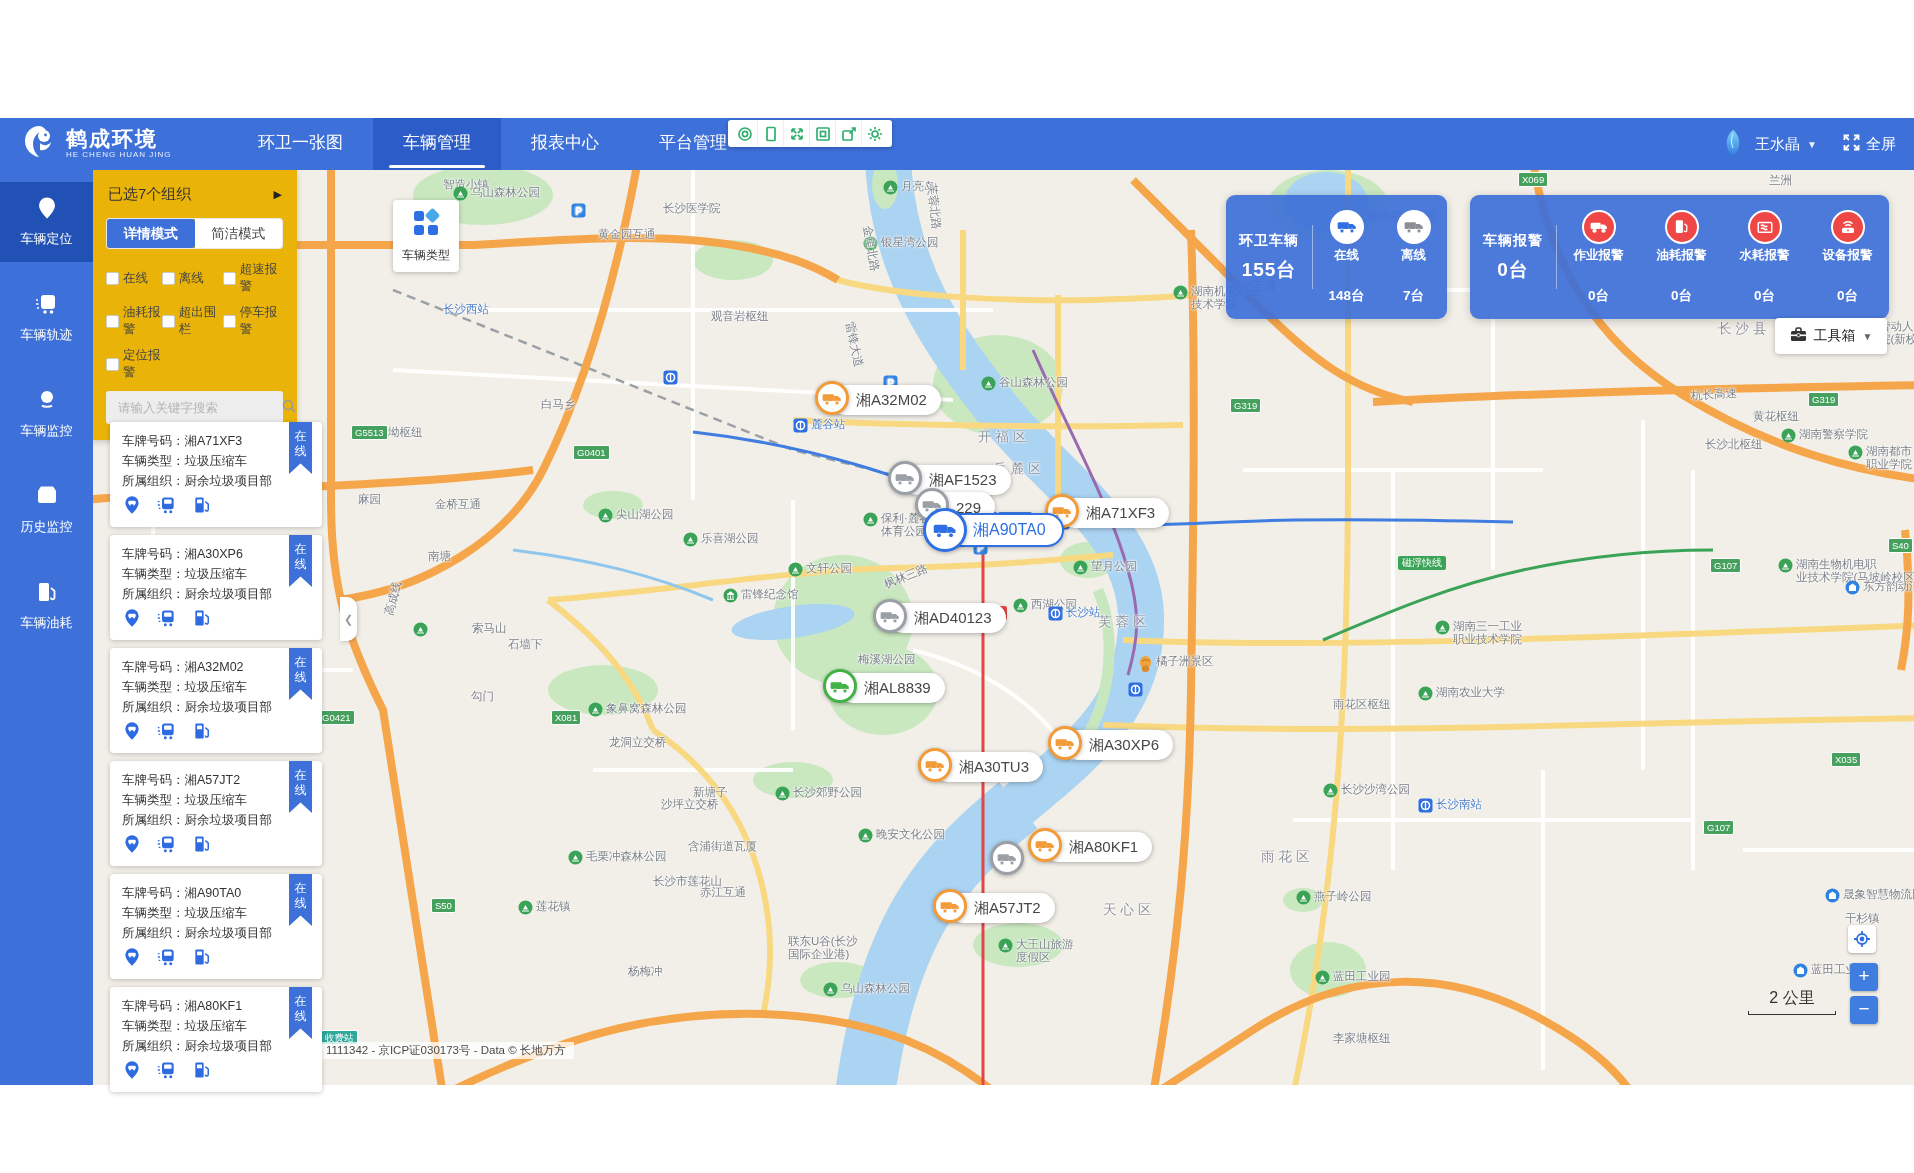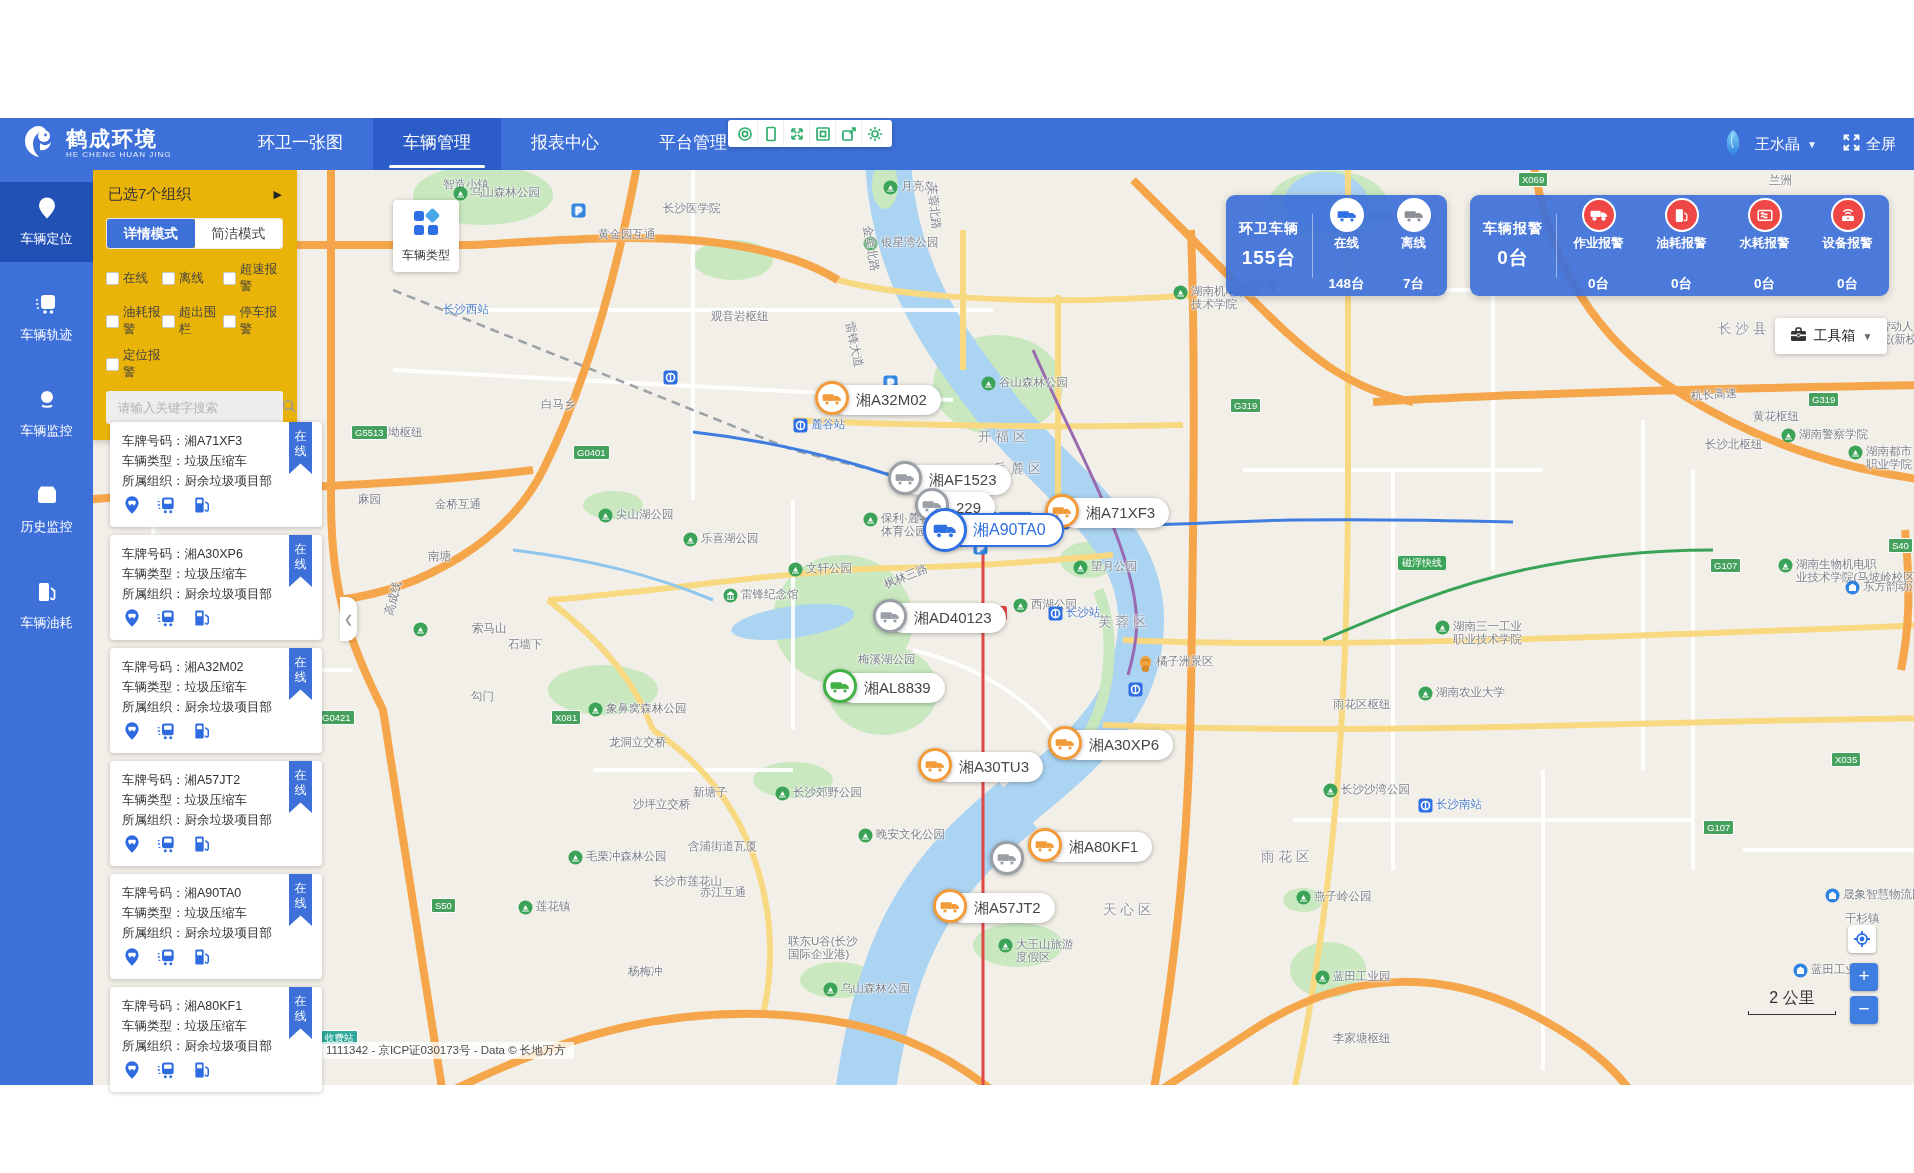--- a/index.html
+++ b/index.html
@@ -67,21 +67,21 @@
   .search input::placeholder{color:#b5b5b5;}
   
   .cards{position:absolute;left:110px;top:422px;width:212px;z-index:20;}
   .vcard{position:relative;background:#fff;border-radius:4px;box-shadow:0 1px 5px rgba(0,0,0,.22);margin-bottom:8px;height:105px;padding:9px 12px 0;}
   .vline{font-size:12.5px;color:#333;line-height:20px;white-space:nowrap;}
   .vicons{display:flex;gap:15px;margin-top:4px;}
   .vicons span{cursor:pointer;display:inline-flex;}
   .ribbon{position:absolute;top:0;right:10px;width:23px;height:52px;background:#3d70d8;clip-path:polygon(0 0,100% 0,100% 100%,50% 80%,0 100%);color:#fff;font-size:12px;text-align:center;padding-top:7px;line-height:15px;}
   .collapse-handle{position:absolute;left:340px;top:597px;width:17px;height:44px;background:#fff;border-radius:0 10px 10px 0;box-shadow:1px 1px 4px rgba(0,0,0,.2);color:#9a9a9a;font-size:11px;display:flex;align-items:center;justify-content:center;cursor:pointer;z-index:21;}
   
-  .stat-panel{position:absolute;top:195px;height:101px;background:rgba(61,112,216,.92);border-radius:9px;display:flex;align-items:center;color:#fff;z-index:25;box-shadow:0 2px 8px rgba(0,0,0,.2);}
+  .stat-panel{position:absolute;top:195px;height:124px;background:rgba(61,112,216,.92);border-radius:9px;display:flex;align-items:center;color:#fff;z-index:25;box-shadow:0 2px 8px rgba(0,0,0,.2);}
   .stat-main{width:86px;text-align:center;}
   .stat-main .l{font-size:14px;font-weight:bold;letter-spacing:1px;}
   .stat-main .v{font-size:19px;font-weight:bold;margin-top:7px;letter-spacing:1px;}
   .stat-div{width:1px;height:64px;background:rgba(255,255,255,.45);}
   .stat-col{flex:1;display:flex;flex-direction:column;align-items:center;gap:3px;}
   .stat-col .ic{width:34px;height:34px;border-radius:50%;display:flex;align-items:center;justify-content:center;}
   .stat-col .ic.white{background:#fff;}
   .stat-col .ic.red{background:#ef4746;border:2px solid #fff;}
   .stat-col .l{font-size:12.5px;font-weight:bold;}
   .stat-col .v{font-size:13.5px;font-weight:bold;margin-top:20px;}
@@ -468,21 +468,21 @@
               <circle cx="7.5" cy="7.5" r="7" fill="#3aa357"></circle>
               <path d="M5 9.5L7.5 5l2.5 4.5z" fill="#fff"></path>
               <path d="M4 11h7" stroke="#fff" stroke-width="1"></path>
             </svg>
           </span>
           <span>象鼻窝森林公园</span>
         </div>
         <div class="map-label" style="left: 516px; top: 566px;">
           <span>龙洞立交桥</span>
         </div>
-        <div class="map-label" style="left: 540px; top: 628px; justify-content: flex-end;">
+        <div class="map-label" style="left: 568px; top: 628px; justify-content: flex-end;">
           <span>沙坪立交桥</span>
         </div>
         <div class="map-label" style="left: 600px; top: 616px;">
           <span>新塘子</span>
         </div>
         <div class="map-label" style="left: 682px; top: 616px;">
           <span class="picon">
             <svg width="15" height="15" viewBox="0 0 15 15">
               <circle cx="7.5" cy="7.5" r="7" fill="#3aa357"></circle>
               <path d="M5 9.5L7.5 5l2.5 4.5z" fill="#fff"></path>

